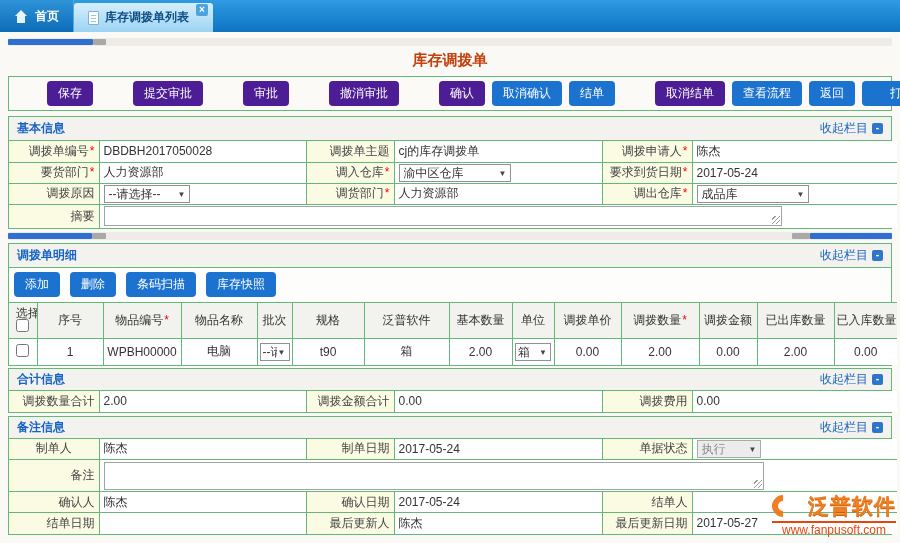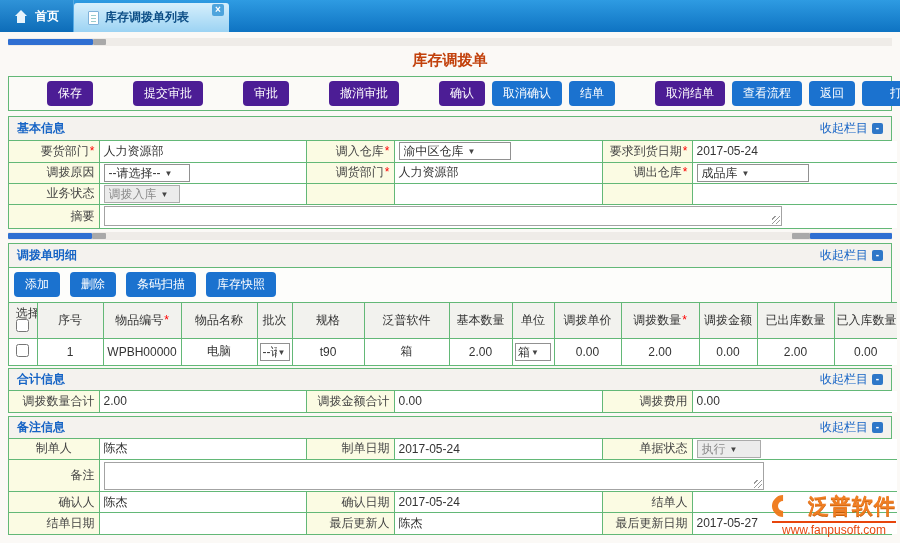--- a/index.html
+++ b/index.html
@@ -4,21 +4,21 @@
 <style>
   * { box-sizing: border-box; }
   html,body { margin:0; padding:0; width:900px; height:543px; overflow:hidden;
     font-family:"Liberation Sans","DejaVu Sans",sans-serif; font-size:12px; color:#333; background:#fbf9f6;}
 
   
   .tabbar { height:32px; background:linear-gradient(#2e9be2,#0e73c2); display:flex; align-items:stretch; }
   .tab { display:flex; align-items:center; gap:6px; padding:0 14px; cursor:default; }
   .tab-home { background:linear-gradient(#2f93d8,#0d6cb8); color:#fff; font-weight:bold; border-right:1px solid #55aae4; }
   .tab-active { background:linear-gradient(#d6effc,#9cd3f3); color:#0d4e86; font-weight:bold;
-    margin-top:3px; border-radius:3px 3px 0 0; position:relative; padding-right:40px; }
+    margin-top:3px; border-radius:3px 3px 0 0; position:relative; padding-right:24px; }
   .tab-close { position:absolute; top:1px; right:5px; font-size:10px; color:#fff; background:#4da4dd;
     width:12px; height:12px; line-height:11px; text-align:center; border-radius:2px; cursor:pointer; }
   .icon-house { width:15px; height:13px; position:relative; }
   .icon-house .roof { position:absolute; top:0; left:1px; width:0; height:0;
     border-left:6px solid transparent; border-right:6px solid transparent; border-bottom:6px solid #e8f4fb; }
   .icon-house .base { position:absolute; top:6px; left:3px; width:8px; height:7px; background:#e8f4fb; }
   .icon-doc { width:11px; height:14px; background:#fff; border:1px solid #7fb2d9; border-radius:1px; position:relative; }
   .icon-doc:before { content:""; position:absolute; left:2px; top:3px; width:5px; height:1px; background:#9cc; box-shadow:0 3px 0 #9cc, 0 6px 0 #9cc; }
 
   
@@ -48,21 +48,21 @@
     line-height:9px; text-align:center; border-radius:2px; font-weight:bold; }
 
   table.form { border-collapse:collapse; width:100%; table-layout:fixed; }
   table.form td { border:1px solid #63b877; height:21px; padding:1px 4px; overflow:hidden; white-space:nowrap; }
   table.form tr td:first-child { border-left:none; } table.form tr td:last-child { border-right:none; }
   table.form tr:first-child td { border-top:none; } table.form tr:last-child td { border-bottom:none; }
   td.lbl { background:#fbfbe3; text-align:right; color:#444; }
   td.val { background:#fff; }
   .star { color:#f00; margin-left:1px; }
 
-  .select { display:inline-flex; align-items:center; justify-content:flex-start; border:1px solid #919191;
+  .select { display:inline-flex; align-items:center; justify-content:space-between; border:1px solid #919191;
     background:#fff; height:18px; padding:1px 3px 0 4px; vertical-align:middle; cursor:pointer; }
   .select .sel-text { overflow:hidden; white-space:nowrap; }
   .select .arrow { font-size:8px; color:#444; margin-left:4px; flex:0 0 auto; }
   .select.disabled { background:#ececec; color:#8b8b8b; border-color:#ababab; cursor:default; }
 
   .ta { border:1px solid #a3a3a3; background:#fff; position:relative; display:block; }
   .ta:after { content:""; position:absolute; right:1px; bottom:1px; width:8px; height:8px;
     background:repeating-linear-gradient(135deg, transparent 0 2px, #9a9a9a 2px 3px); }
 
   
@@ -138,20 +138,28 @@
   <table class="form">
     <colgroup>
         <col style="width:90px">
         <col style="width:207px">
         <col style="width:88px">
         <col style="width:208px">
         <col style="width:90px">
         <col style="width:205px">
       </colgroup>
     <tbody>
+        <tr>
+      <td class="lbl"><span>调拨单编号</span><span class="star">*</span></td>
+      <td class="val">DBDBH2017050028</td>
+      <td class="lbl">调拨单主题</td>
+      <td class="val">cj的库存调拨单</td>
+      <td class="lbl"><span>调拨申请人</span><span class="star">*</span></td>
+      <td class="val">陈杰</td>
+    </tr>
     <tr>
       <td class="lbl"><span>要货部门</span><span class="star">*</span></td>
       <td class="val">人力资源部</td>
       <td class="lbl"><span>调入仓库</span><span class="star">*</span></td>
       <td class="val">
         <span class="select" style="width:112px;">
           <span class="sel-text">渝中区仓库</span>
               <span class="arrow">▼</span>
         </span>
       </td>
@@ -168,33 +176,20 @@
       </td>
       <td class="lbl"><span>调货部门</span><span class="star">*</span></td>
       <td class="val">人力资源部</td>
       <td class="lbl"><span>调出仓库</span><span class="star">*</span></td>
       <td class="val">
         <span class="select" style="width:112px;">
           <span class="sel-text">成品库</span>
               <span class="arrow">▼</span>
         </span>
       </td>
-    </tr>
-    <tr>
-      <td class="lbl">业务状态</td>
-      <td class="val">
-        <span class="select disabled" style="width:76px;">
-          <span class="sel-text">调拨入库</span>
-              <span class="arrow">▼</span>
-        </span>
-      </td>
-      <td class="lbl"></td>
-          <td class="val"></td>
-          <td class="lbl"></td>
-          <td class="val"></td>
     </tr>
     <tr>
       <td class="lbl" style="height:24px;">摘要</td>
       <td class="val" colspan="5">
         <span class="ta" style="width:678px; height:20px;"></span>
       </td>
     </tr>
   </tbody>
     </table>
 </div>

